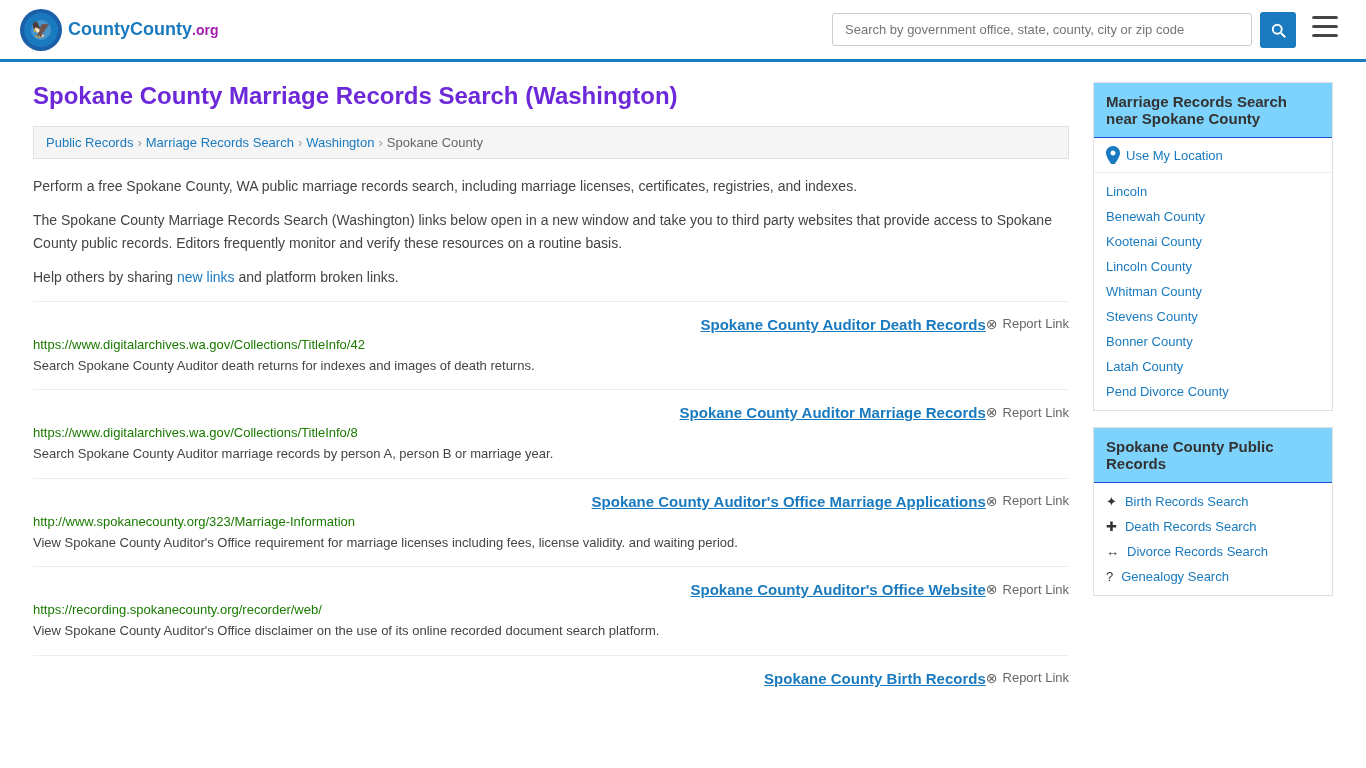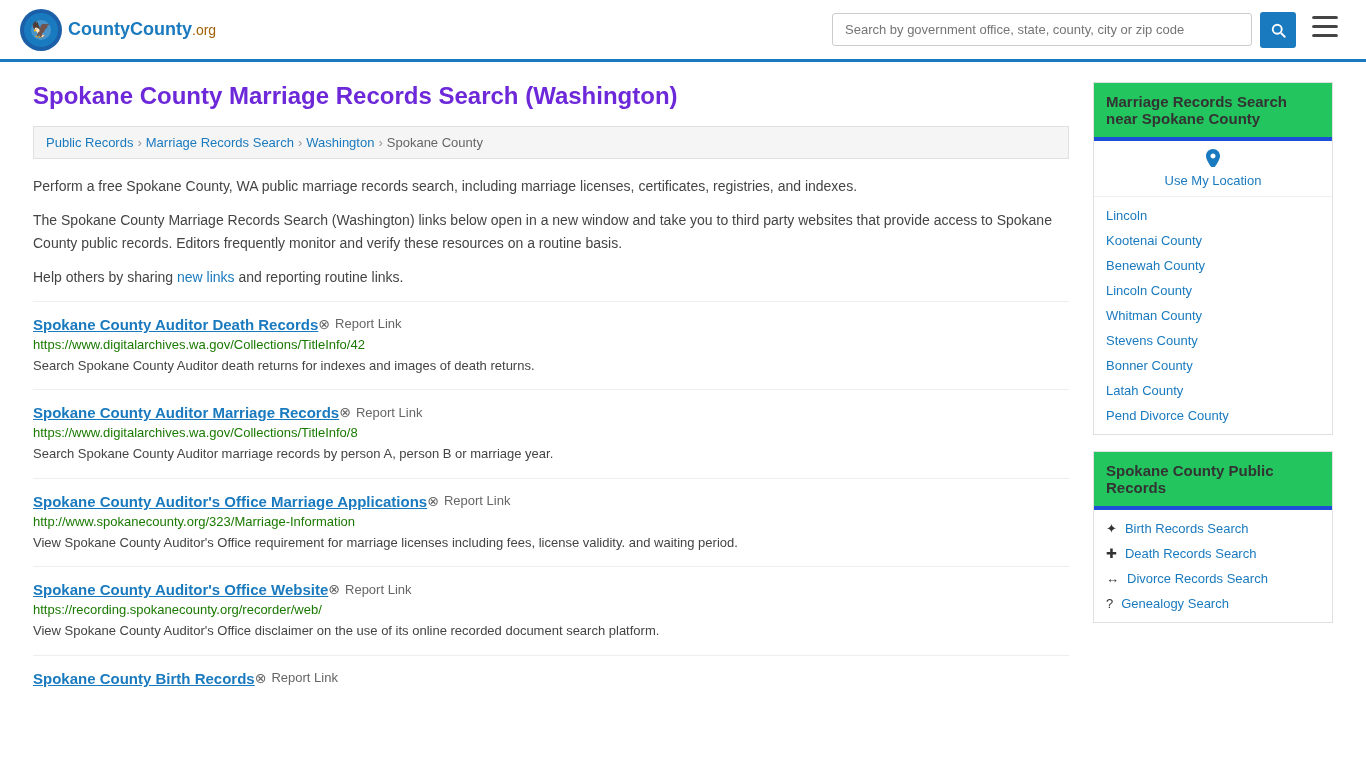--- a/index.html
+++ b/index.html
@@ -113,21 +113,21 @@
     }
     .desc-text a { color: #1a7abf; cursor: pointer; }
 
     
     .result-item {
       border-top: 1px solid #eee;
       padding: 14px 0;
     }
     .result-header {
       display: flex;
-      justify-content: flex-start;
+      justify-content: flex-end;
       align-items: flex-start;
       margin-bottom: 4px;
     }
     .result-title {
       font-size: 15px;
       font-weight: bold;
       color: #1a7abf;
       text-decoration: underline;
       cursor: pointer;
     }
@@ -157,26 +157,26 @@
     #sidebar {
       width: 240px;
       flex-shrink: 0;
     }
     .sidebar-section {
       background: #fff;
       border: 1px solid #e0e0e0;
       margin-bottom: 16px;
     }
     .sidebar-section-header {
-      background: #22c55e;
+      background: #7dd3fc;
       padding: 10px 12px;
       font-size: 15px;
       font-weight: bold;
       color: #333;
-      border-bottom: 4px solid #1d4ed8;
+      border-bottom: 1px solid #1d4ed8;
     }
     .sidebar-list {
       list-style: none;
       padding: 6px 0;
     }
     .sidebar-list li {
       padding: 5px 12px;
       display: flex;
       align-items: center;
       gap: 8px;
@@ -191,42 +191,41 @@
       font-size: 13px;
       color: #333;
       flex-shrink: 0;
     }
     .use-location {
       display: flex;
       align-items: center;
       gap: 6px;
       padding: 8px 12px;
       border-bottom: 1px solid #eee;
-      flex-direction: column;
     }
     .use-location a {
       color: #1a7abf;
       font-size: 13px;
       cursor: pointer;
       text-decoration: none;
     }
   </style>
 </head>
 <body>
 
 <div id="header">
   <div id="logo-area">
     <svg id="logo-icon" viewBox="0 0 42 42" xmlns="http://www.w3.org/2000/svg">
       <circle cx="21" cy="21" r="21" fill="#1a5fa8"></circle>
       <circle cx="21" cy="21" r="17" fill="#1a7abf"></circle>
       <circle cx="21" cy="21" r="10" fill="white" opacity="0.2"></circle>
       <text x="21" y="26" text-anchor="middle" font-size="16" fill="white" font-weight="bold">🦅</text>
     </svg>
     <span id="logo-text">
-      <span>County<span style="color:#1a7abf">County</span><span style="color:#a16207;font-weight:normal;font-size:14px">.org</span></span>
+      <span>County<span style="color:#1a7abf">County</span><span style="color:#a21caf;font-weight:bold;font-size:14px">.org</span></span>
     </span>
   </div>
   <div id="search-area">
     <input id="search-box" type="text" placeholder="Search by government office, state, county, city or zip code" style="">
     <button id="search-btn">
       <svg width="18" height="18" viewBox="0 0 24 24" fill="white">
         <path d="M21 21l-4.35-4.35M17 11A6 6 0 1 1 5 11a6 6 0 0 1 12 0z" stroke="white" stroke-width="2.5" fill="none" stroke-linecap="round"></path>
       </svg>
     </button>
     <button id="menu-btn">
@@ -251,21 +250,21 @@
       <a class="breadcrumb-link">Marriage Records Search</a>
       <span class="breadcrumb-sep">›</span>
       <a class="breadcrumb-link">Washington</a>
       <span class="breadcrumb-sep">›</span>
       <span>Spokane County</span>
     </div>
 
     <p class="desc-text">Perform a free Spokane County, WA public marriage records search, including marriage licenses, certificates, registries, and indexes.</p>
     <p class="desc-text">The Spokane County Marriage Records Search (Washington) links below open in a new window and take you to third party websites that provide access to Spokane County public records. Editors frequently monitor and verify these resources on a routine basis.</p>
     <p class="desc-text">
-      <span>Help others by sharing </span><a>new links</a><span> and reporting routine links.</span>
+      <span>Help others by sharing </span><a>new links</a><span> and platform broken links.</span>
     </p>
 
     <div id="results-list">
         <div class="result-item">
     <div class="result-header">
       <a class="result-title">Spokane County Auditor Death Records</a>
       <div class="report-link">
         <span class="report-icon">⊗</span>
         <span>Report Link</span>
       </div>
@@ -328,24 +327,24 @@
         <svg width="14" height="18" viewBox="0 0 14 18">
           <path d="M7 0C3.13 0 0 3.13 0 7c0 5.25 7 13 7 13s7-7.75 7-13c0-3.87-3.13-7-7-7zm0 9.5C5.62 9.5 4.5 8.38 4.5 7S5.62 4.5 7 4.5 9.5 5.62 9.5 7 8.38 9.5 7 9.5z" fill="#1a7abf"></path>
         </svg>
         <a>Use My Location</a>
       </div>
       <ul class="sidebar-list" id="nearby-list">
           <li>
             <a>Lincoln</a>
           </li>
           <li>
+            <a>Benewah County</a>
+          </li>
+          <li>
             <a>Kootenai County</a>
-          </li>
-          <li>
-            <a>Benewah County</a>
           </li>
           <li>
             <a>Lincoln County</a>
           </li>
           <li>
             <a>Whitman County</a>
           </li>
           <li>
             <a>Stevens County</a>
           </li>

